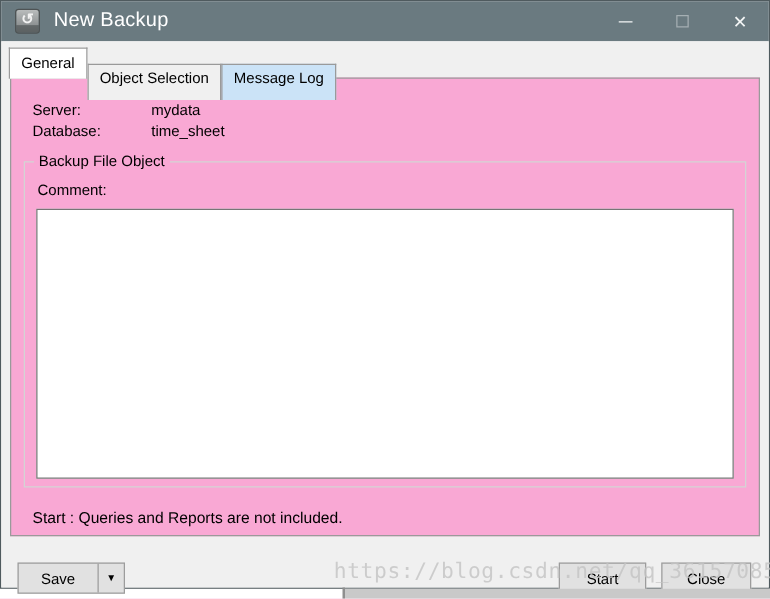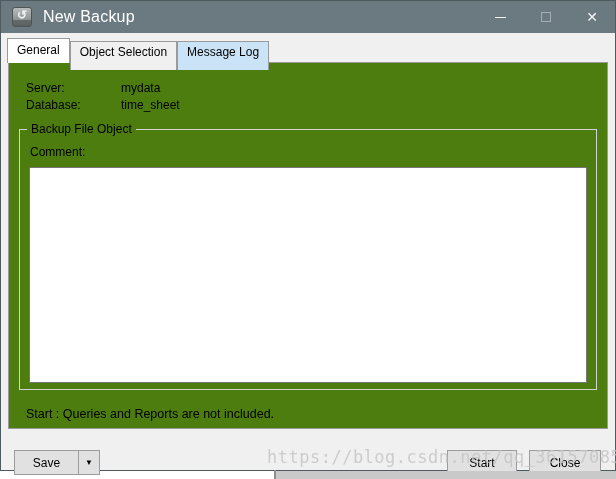--- a/index.html
+++ b/index.html
@@ -47,34 +47,34 @@
 
   
   .dialog-body { position: relative; flex: 1; background: #f0f0f0; }
 
   .tabs { position: absolute; left: 6px; top: 5px; display: flex; z-index: 2; align-items: flex-start; }
   .tab {
     padding: 0 9px;
     border: 1px solid #9a9a9a; border-bottom: none;
     background: #f0f0f0;
     height: 29px; line-height: 20px;
-    margin-top: 3px;
+    margin-top: 13px;
   }
   .tab.active {
     background: #fff;
     height: 25px; line-height: 22px;
     margin-top: 0;
     position: relative; z-index: 3;
   }
   .tab.highlight { background: #cbe3f7; }
   .tab + .tab { margin-left: 0; }
 
   .tabpage {
     position: absolute; left: 7px; right: 7px; top: 29px; bottom: 41px;
-    background: #4d7c0f; border: 1px solid #9a9a9a;
+    background: #f9a8d4; border: 1px solid #9a9a9a;
     z-index: 1;
   }
 
   
   .info-rows { position: absolute; left: 17px; top: 17px; }
   .info-row { display: flex; line-height: 17px; }
   .info-label { width: 95px; }
   .groupbox {
     position: absolute; left: 10px; right: 10px; top: 59px; bottom: 38px;
     border: 1px solid #d4d4d4;

